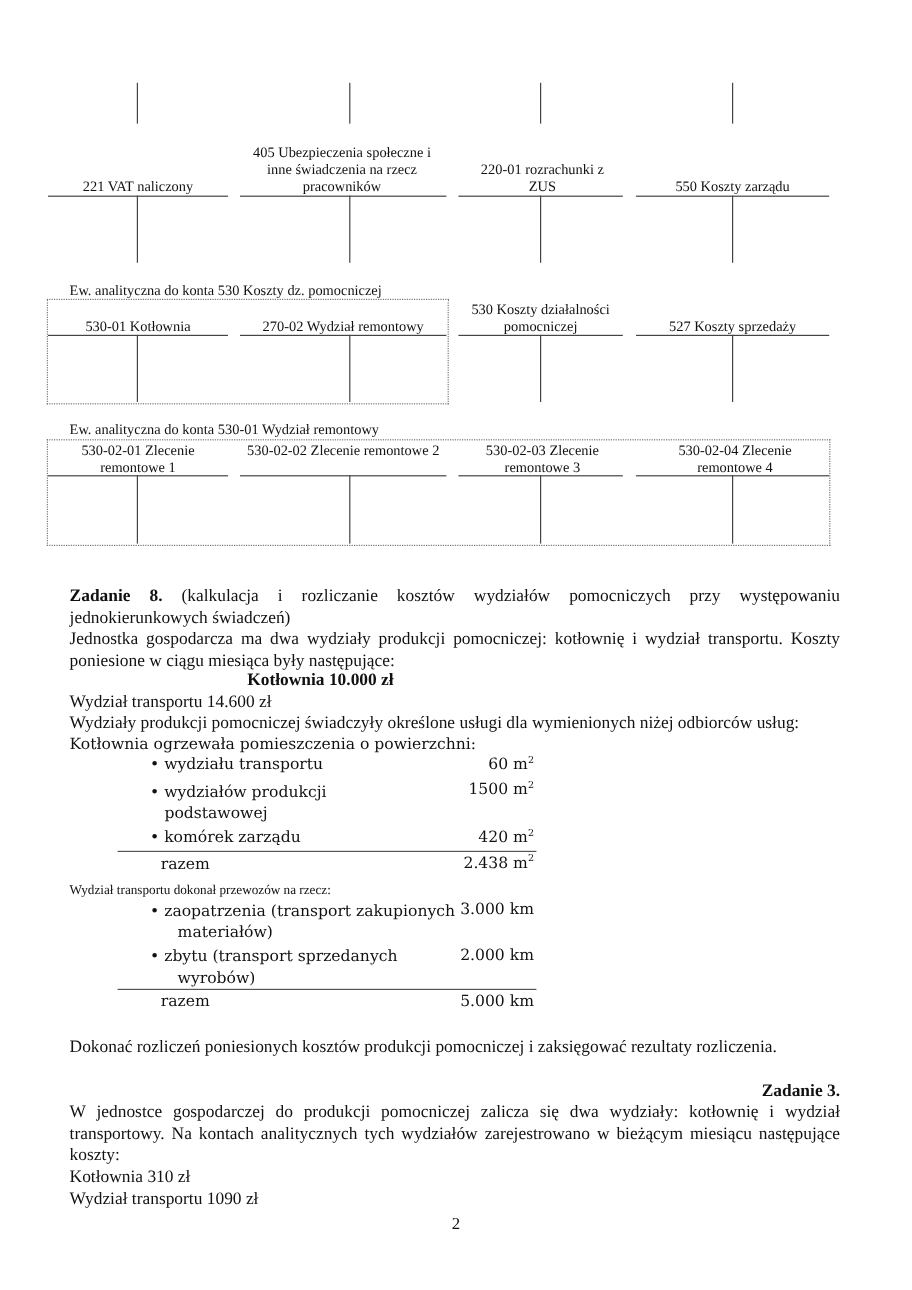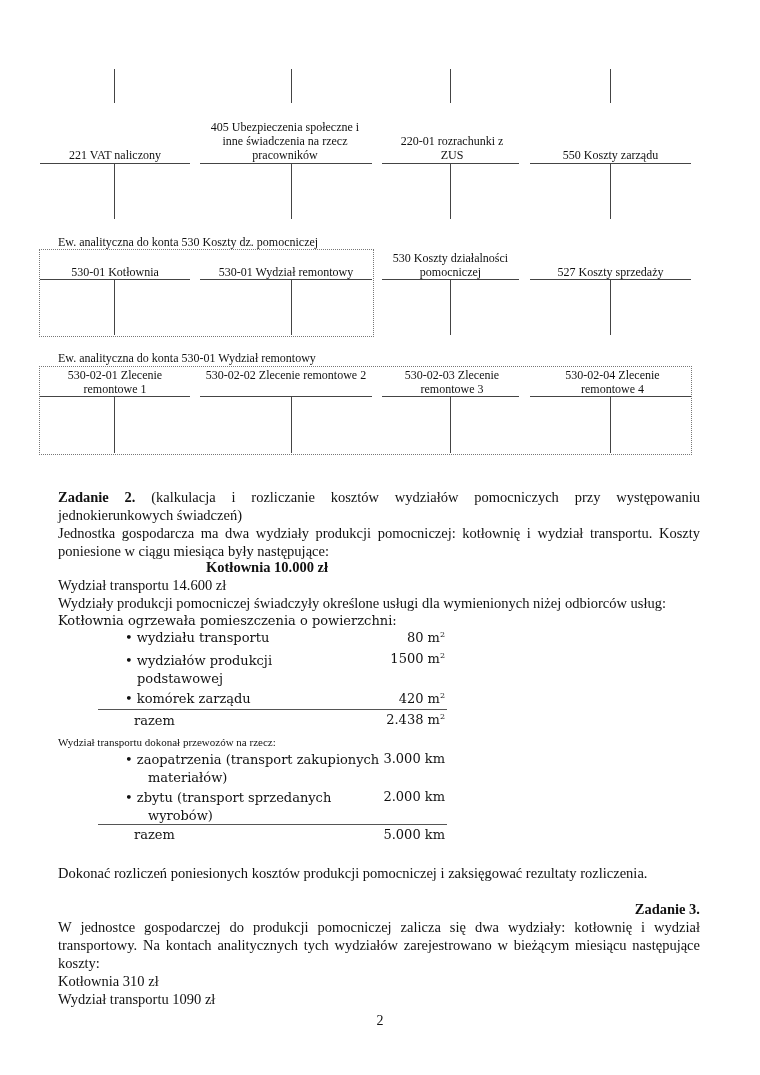--- a/index.html
+++ b/index.html
@@ -49,21 +49,21 @@
 </div>
 
 <div class="ew-label" style="left:58px; top:235px;">Ew. analityczna do konta 530 Koszty dz. pomocniczej</div>
 <div class="dotbox" style="left:39px; top:249px; width:333px; height:86px;"></div>
 <div>
   <div class="acct-title" style="left:40px; width:150px; top:265px;">530-01 Kotłownia</div>
   <div class="hline" style="left:40px; width:150px; top:279px;"></div>
   <div class="vline" style="left:114px; top:279px; height:56px;"></div>
 </div>
 <div>
-  <div class="acct-title" style="left:200px; width:172px; top:265px;">530-01 Wydział remontowy</div>
+  <div class="acct-title" style="left:200px; width:172px; top:265px;">270-02 Wydział remontowy</div>
   <div class="hline" style="left:200px; width:172px; top:279px;"></div>
   <div class="vline" style="left:291px; top:279px; height:56px;"></div>
 </div>
 <div>
   <div class="acct-title" style="left:382px; width:137px; top:251px;">530 Koszty działalności pomocniczej</div>
   <div class="hline" style="left:382px; width:137px; top:279px;"></div>
   <div class="vline" style="left:450px; top:279px; height:56px;"></div>
 </div>
 <div>
   <div class="acct-title" style="left:530px; width:161px; top:265px;">527 Koszty sprzedaży</div>
@@ -88,31 +88,31 @@
   <div class="hline" style="left:382px; width:137px; top:396px;"></div>
   <div class="vline" style="left:450px; top:396px; height:57px;"></div>
 </div>
 <div>
   <div class="acct-title" style="left:550px; width:125px; top:368px;">530-02-04 Zlecenie remontowe 4</div>
   <div class="hline" style="left:530px; width:161px; top:396px;"></div>
   <div class="vline" style="left:610px; top:396px; height:57px;"></div>
 </div>
 
 <div class="text justify" style="top:488px;">
-  <span class="bold">Zadanie 2.</span><span> (kalkulacja i rozliczanie kosztów wydziałów pomocniczych przy występowaniu jednokierunkowych świadczeń)</span>
+  <span class="bold">Zadanie 8.</span><span> (kalkulacja i rozliczanie kosztów wydziałów pomocniczych przy występowaniu jednokierunkowych świadczeń)</span>
 </div>
 <div class="text justify" style="top:524px;">Jednostka gospodarcza ma dwa wydziały produkcji pomocniczej: kotłownię i wydział transportu. Koszty poniesione w ciągu miesiąca były następujące:</div>
 <div class="abs bold" style="left:206px; top:558px; font-size:14.5px; line-height:18px;">Kotłownia 10.000 zł</div>
 <div class="text" style="top:576px;">Wydział transportu 14.600 zł</div>
 <div class="text" style="top:594px;">Wydziały produkcji pomocniczej świadczyły określone usługi dla wymienionych niżej odbiorców usług:</div>
 <div class="text" style="top:612px; font-family:'DejaVu Serif', serif; font-size:13px;">Kotłownia ogrzewała pomieszczenia o powierzchni:</div>
 
 <div>
   <div class="list-item" style="left:125px; top:628px;">• wydziału transportu</div>
-  <div class="val" style="left:335px; top:628px;"><span>80 m</span><sup>2</sup></div>
+  <div class="val" style="left:335px; top:628px;"><span>60 m</span><sup>2</sup></div>
 
   <div class="list-item" style="left:125px; top:651px;">• wydziałów produkcji</div>
   <div class="list-item" style="left:137px; top:669px;">podstawowej</div>
   <div class="val" style="left:335px; top:649px;"><span>1500 m</span><sup>2</sup></div>
 
   <div class="list-item" style="left:125px; top:689px;">• komórek zarządu</div>
   <div class="val" style="left:335px; top:689px;"><span>420 m</span><sup>2</sup></div>
 
   <div class="sep" style="left:98px; width:349px; top:709px;"></div>
   <div class="list-item" style="left:134px; top:711px;">razem</div>

